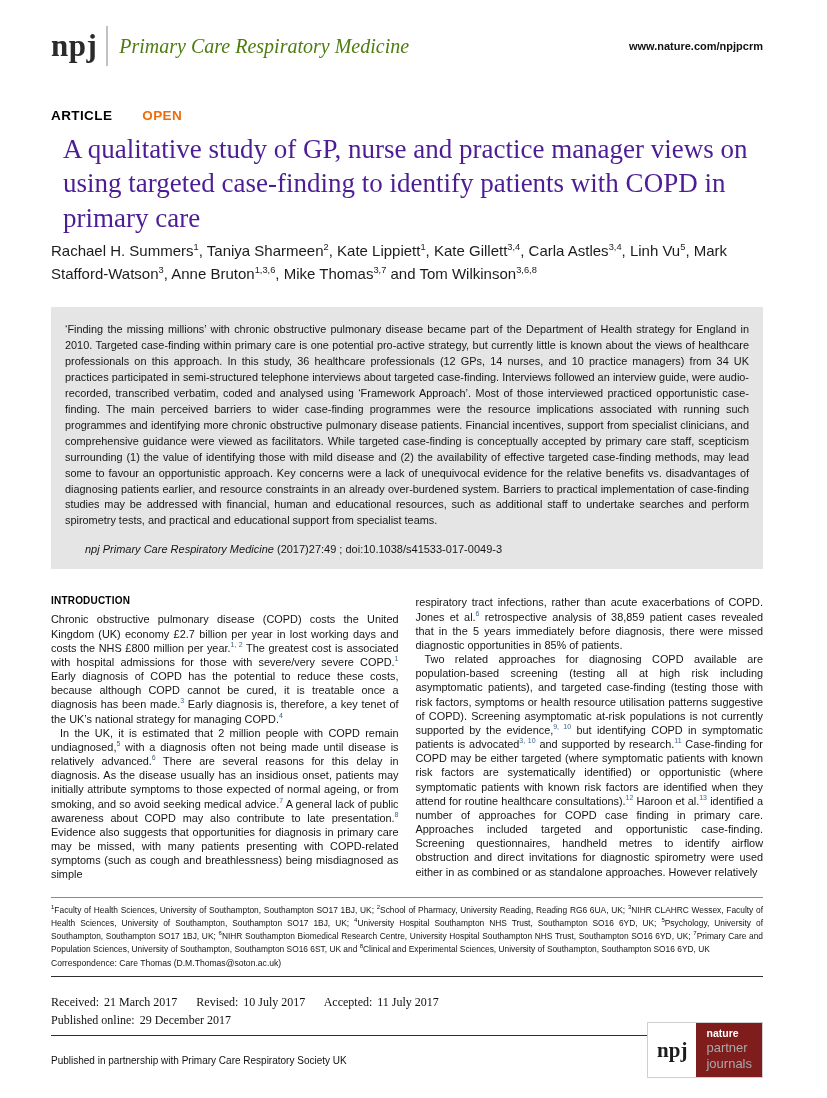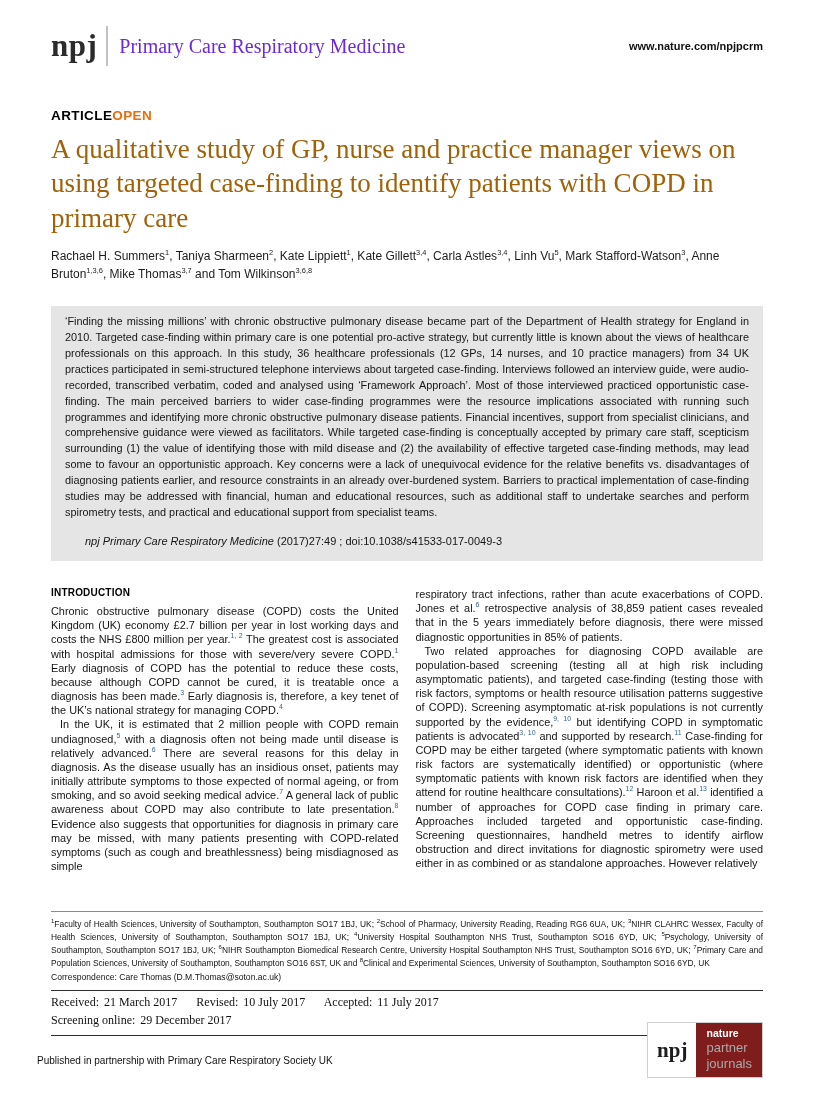--- a/index.html
+++ b/index.html
@@ -23,36 +23,36 @@
   
   .masthead{display:flex;justify-content:space-between;align-items:center;}
   .brand{display:flex;align-items:center;}
   .brand-npj{
     font-family:"Liberation Serif","DejaVu Serif",serif;
     font-weight:700;font-size:31px;color:#2b2b2b;letter-spacing:.5px;
   }
   .brand-bar{width:2px;height:40px;background:#c1c1c1;margin:0 11px 0 9px;}
   .brand-journal{
     font-family:"Liberation Serif","DejaVu Serif",serif;
-    font-size:20px;color:#6d28d9;
+    font-size:20px;color:#4d7c0f;font-style:italic;
   }
   .masthead-url{font-size:11px;font-weight:700;color:#111;text-decoration:none;}
   
-  .article-flags{margin-top:42px;display:flex;}
+  .article-flags{margin-top:42px;display:flex;gap:30px;}
   .article-label{font-size:13.5px;font-weight:700;letter-spacing:.4px;color:#000;}
   .open-label{font-size:13.5px;font-weight:700;letter-spacing:.4px;color:var(--open-orange);}
   .title{
     font-family:"Liberation Serif","DejaVu Serif",serif;
-    font-size:27px;line-height:1.27;font-weight:400;color:#a16207;
-    margin:9px 0 0 0;
+    font-size:27px;line-height:1.27;font-weight:400;color:#4c1d95;
+    margin:9px 0 0 12px;
   }
-  .authors{margin-top:12px;font-size:12px;line-height:1.55;color:#1c1c1c;}
+  .authors{margin-top:4px;font-size:15px;line-height:1.55;color:#1c1c1c;}
   .authors sup{font-size:.62em;}
   
-  .abstract{margin-top:22px;background:var(--abstract-bg);padding:8px 14px 14px;}
+  .abstract{margin-top:22px;background:var(--abstract-bg);padding:15px 14px 14px;}
   .abstract-text{font-size:10.9px;line-height:1.46;text-align:justify;color:#161616;margin:0;}
   .citation{margin-top:14px;font-size:11px;color:#161616;}
   .citation-journal{font-style:italic;margin-left:20px;}
   
   .columns{display:flex;gap:17px;margin-top:26px;}
   .col{flex:1;min-width:0;}
   h2.section{font-size:10px;font-weight:700;margin:0 0 6px 0;letter-spacing:.2px;color:#000;}
   .para{margin:0;font-size:10.9px;line-height:1.3;text-align:justify;color:#151515;}
   .para.indent{text-indent:9px;}
   sup.ref{color:var(--ref-blue);font-size:.64em;line-height:0;}
@@ -60,28 +60,28 @@
   .bottom-block{position:absolute;left:51px;right:64px;bottom:62px;}
   .affiliations{
     border-top:1px solid #8a8a8a;padding-top:5px;
     font-size:8.4px;line-height:1.45;text-align:justify;color:#141414;margin:0;
   }
   .affiliations sup{font-size:.72em;}
   .correspondence{font-size:8.6px;margin-top:3px;color:#141414;}
   .correspondence .email{color:#141414;text-decoration:none;text-align:right;}
   .dates{
     margin-top:8px;border-top:1px solid #2e2e2e;border-bottom:1px solid #2e2e2e;
-    padding:2px 0 6px;
+    padding:16px 0 6px;
     font-family:"Liberation Serif","DejaVu Serif",serif;
     font-size:12px;line-height:1.5;color:#111;
   }
   .date-item{margin-right:16px;}
   .date-label{margin-right:5px;}
   
-  .partnership{position:absolute;left:37px;bottom:32px;font-size:10px;color:#111;}
+  .partnership{position:absolute;left:51px;bottom:32px;font-size:10px;color:#111;}
   .npj-logo{
     position:absolute;right:64px;bottom:20px;
     display:flex;align-items:stretch;border:1px solid #cfcfcf;background:#fff;
   }
   .npj-logo-left{
     display:flex;align-items:center;padding:4px 9px;
     font-family:"Liberation Serif","DejaVu Serif",serif;
     font-weight:700;font-size:21px;color:#1c1c1c;
   }
   .npj-logo-right{
@@ -137,21 +137,21 @@
     <div class="correspondence">
       <span>Correspondence: </span><span>Care Thomas </span><a class="email" href="#">(D.M.Thomas@soton.ac.uk)</a>
     </div>
     <div class="dates">
       <div>
         <span class="date-item"><span class="date-label">Received:</span><span>21 March 2017</span></span>
         <span class="date-item"><span class="date-label">Revised:</span><span>10 July 2017</span></span>
         <span class="date-item"><span class="date-label">Accepted:</span><span>11 July 2017</span></span>
       </div>
       <div>
-        <span class="date-item"><span class="date-label">Screening online:</span><span>29 December 2017</span></span>
+        <span class="date-item"><span class="date-label">Published online:</span><span>29 December 2017</span></span>
       </div>
     </div>
   </div>
 
   <div class="partnership">Published in partnership with Primary Care Respiratory Society UK</div>
 
   <div class="npj-logo">
     <div class="npj-logo-left">npj</div>
     <div class="npj-logo-right">
       <span class="npj-logo-nature">nature</span>

